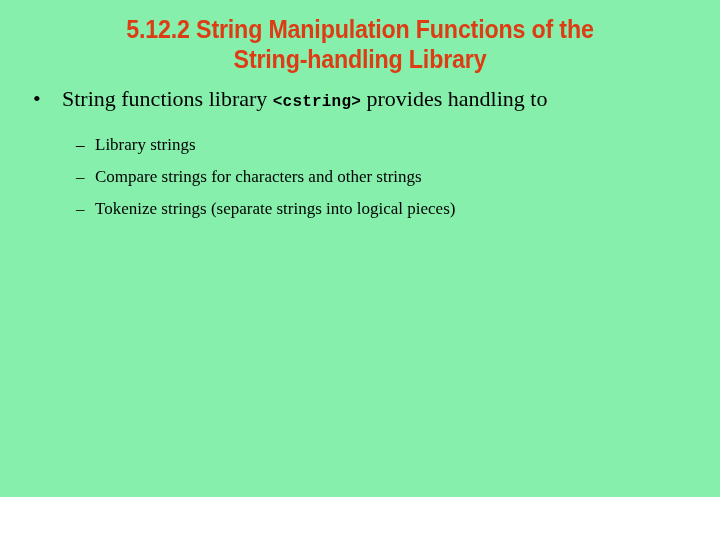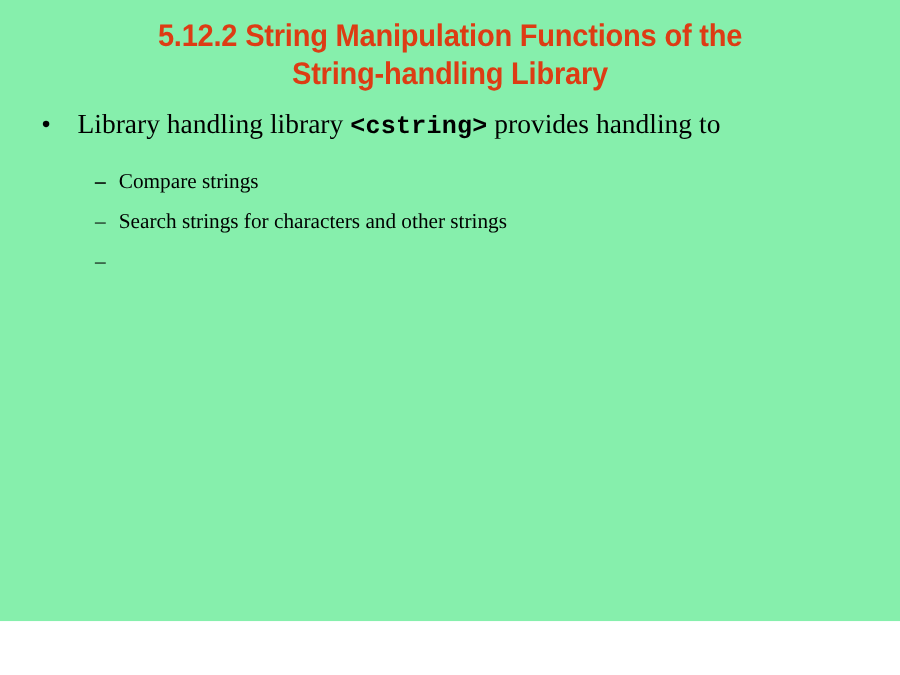--- a/index.html
+++ b/index.html
@@ -61,21 +61,21 @@
     font-size: 22px;
     line-height: 30px;
   }
   .bullet-l1 .l1-text {
     display: block;
     max-width: 520px;
   }
   .mono {
     font-family: "Liberation Mono", "DejaVu Sans Mono", monospace;
     font-weight: bold;
-    font-size: 20px;
+    font-size: 16px;
     letter-spacing: 0.2px;
   }
 
   
   #sub-list {
     margin: 0;
     padding: 0;
     list-style: none;
     margin-top: 12px;
   }
@@ -102,34 +102,35 @@
 
   <div id="title-block">
     <div class="title-line">5.12.2 String Manipulation Functions of the</div>
     <div class="title-line">String-handling Library</div>
   </div>
 
   <div id="body-block">
 
     <div class="bullet-l1">
       <span class="marker">•</span>
-      <span class="l1-text"><span>Library handling library </span><span class="mono">&lt;cstring&gt;</span><span> provides handling to</span></span>
+      <span class="l1-text"><span>String functions library </span><span class="mono">&lt;cstring&gt;</span><span> provides handling to</span></span>
     </div>
 
     <ul id="sub-list">
       <li class="bullet-l2">
         <span class="marker">–</span>
       </li>
       <li class="bullet-l2">
         <span class="marker">–</span>
-        <span>Compare strings</span>
+        <span>Library strings</span>
       </li>
       <li class="bullet-l2">
         <span class="marker">–</span>
-        <span>Search strings for characters and other strings</span>
+        <span>Compare strings for characters and other strings</span>
       </li>
       <li class="bullet-l2">
         <span class="marker">–</span>
+        <span>Tokenize strings (separate strings into logical pieces)</span>
       </li>
     </ul>
 
   </div>
 </div>
 
 </body></html>

